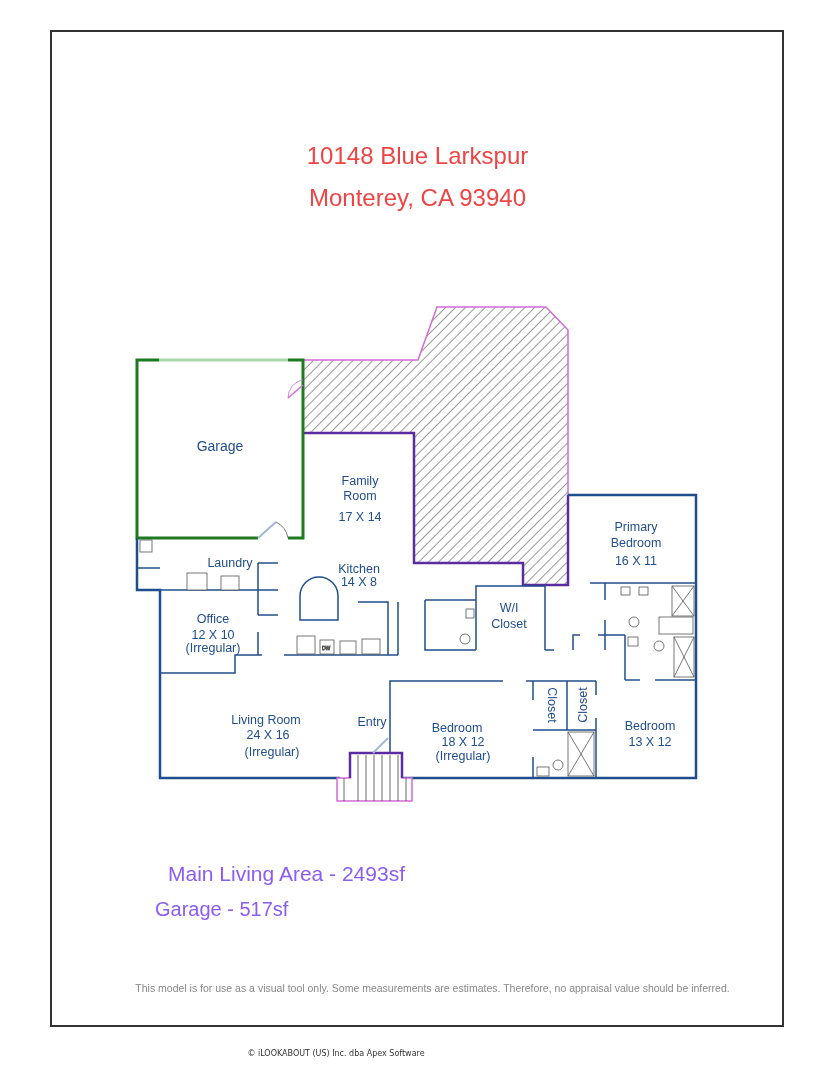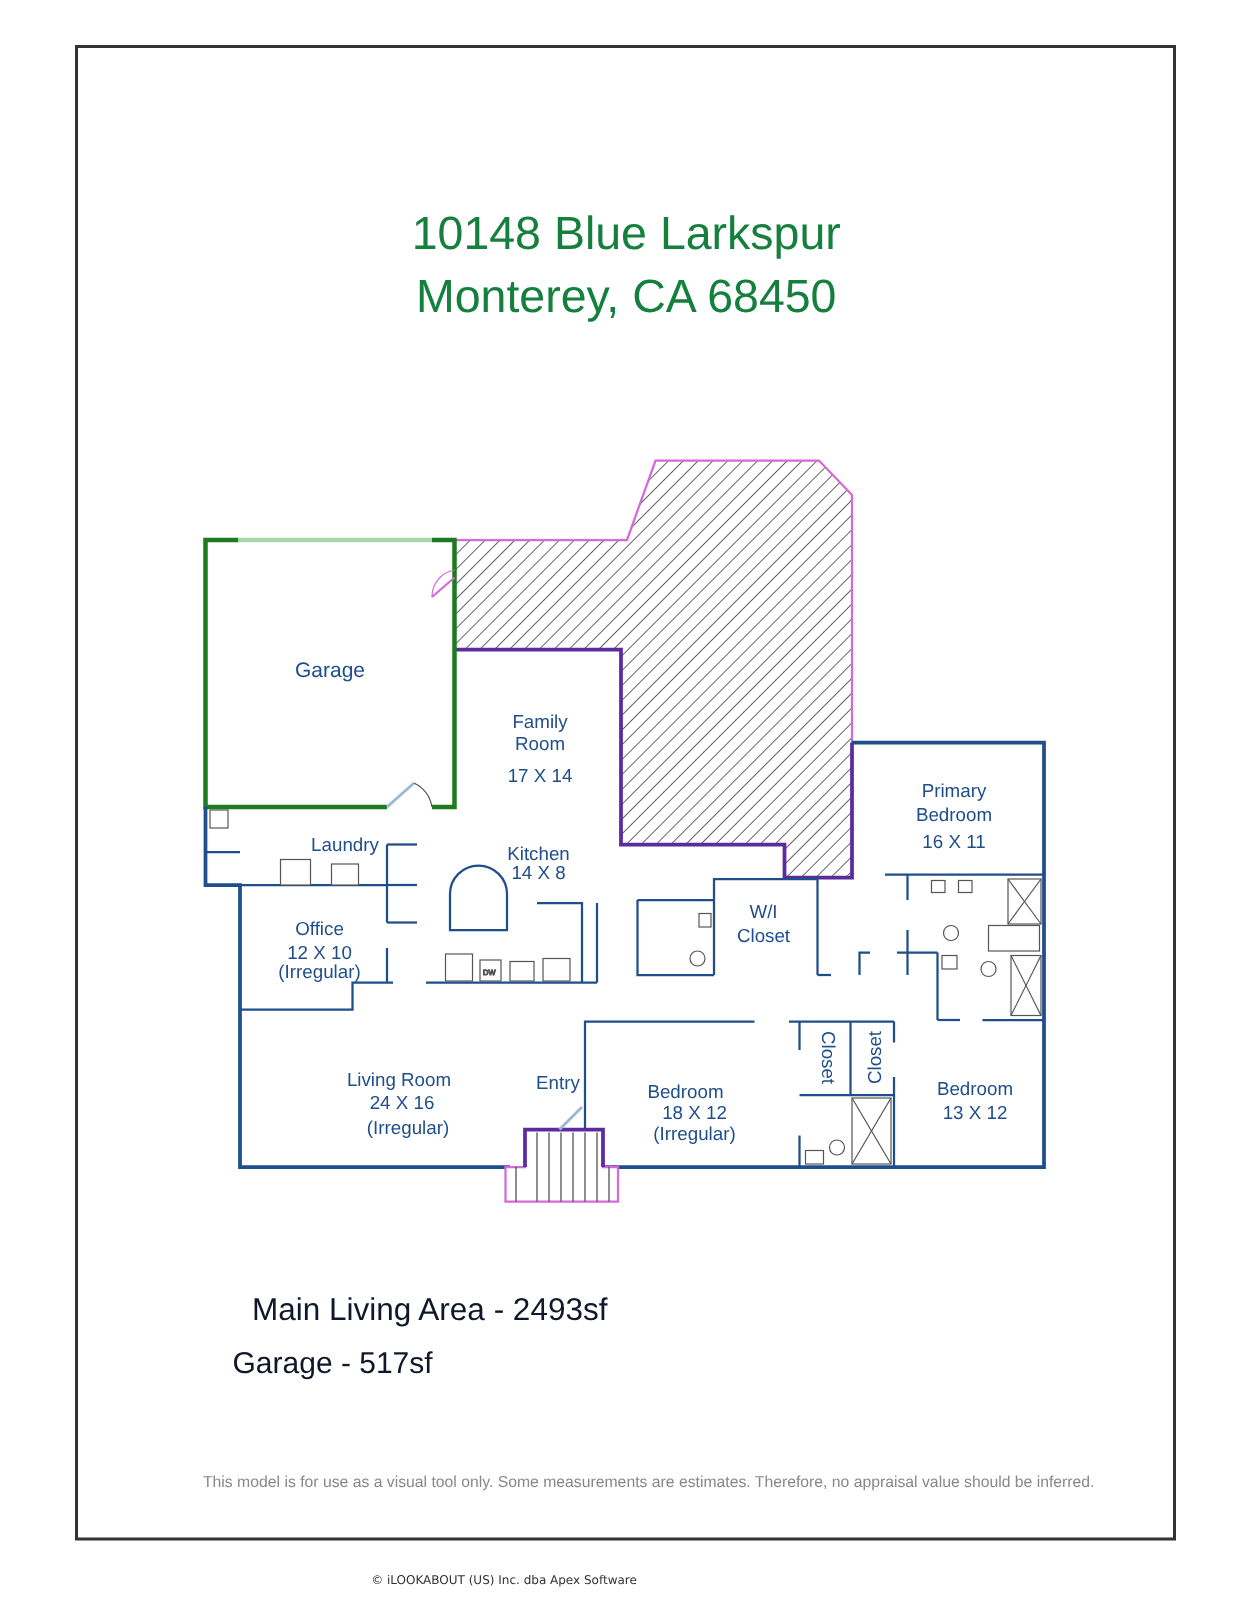--- a/index.html
+++ b/index.html
@@ -1,35 +1,35 @@
 <!DOCTYPE html>
 <html><head>
 <meta charset="utf-8">
 <style>
   html, body { margin: 0; padding: 0; background: #ffffff; }
   body { width: 835px; height: 1080px; position: relative; overflow: hidden; font-family: "Liberation Sans", sans-serif; }
   .frame { position: absolute; left: 50px; top: 30px; width: 734px; height: 997px; border: 2px solid #333333; box-sizing: border-box; background: #ffffff; }
-  .title { position: absolute; left: 0; width: 835px; text-align: center; color: #15803d; font-size: 31px; line-height: 36px; }
+  .title { position: absolute; left: 0; width: 835px; text-align: center; color: #ef4444; font-size: 24px; line-height: 36px; }
   .title.l1 { top: 138px; }
   .title.l2 { top: 180px; }
   .plan { position: absolute; left: 0; top: 0; }
-  .area { position: absolute; color: #0f172a; font-size: 21px; text-align: right; }
+  .area { position: absolute; color: #8b5cf6; font-size: 21px; text-align: right; }
   .area.a1 { left: 168px; top: 862px; }
   .area.a2 { left: 155px; top: 898px; font-size: 20px; }
   .disclaimer { position: absolute; left: 50px; width: 765px; top: 982px; text-align: center; font-size: 10.5px; color: #888888; }
   .copyright { position: absolute; left: 0; width: 672px; top: 1049px; text-align: center; font-size: 8px; color: #333333; font-family: "DejaVu Sans", sans-serif; }
   svg text { font-family: "Liberation Sans", sans-serif; fill: #1f4e8c; }
 </style>
 </head>
 <body>
 
 <div class="frame"></div>
 
 <div class="title l1">10148 Blue Larkspur</div>
-<div class="title l2">Monterey, CA 68450</div>
+<div class="title l2">Monterey, CA 93940</div>
 
 <svg class="plan" width="835" height="1080" viewBox="0 0 835 1080">
   <defs>
     <pattern id="hatch" patternUnits="userSpaceOnUse" width="7" height="7" patternTransform="rotate(45)">
       <rect width="7" height="7" fill="#ffffff"></rect>
       <line x1="0" y1="0" x2="0" y2="7" stroke="#555555" stroke-width="1.2"></line>
     </pattern>
   </defs>
 
   <g>

